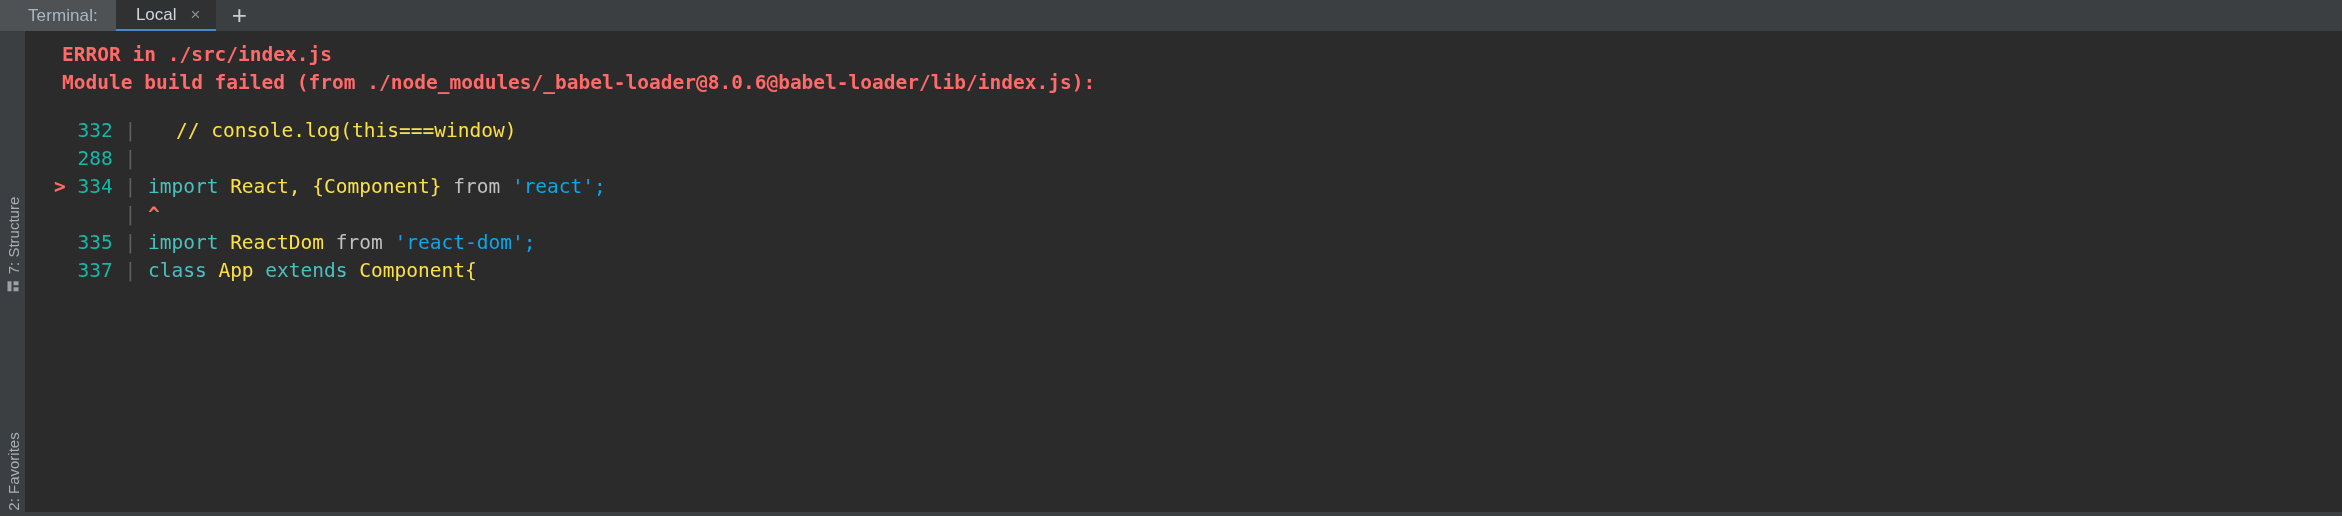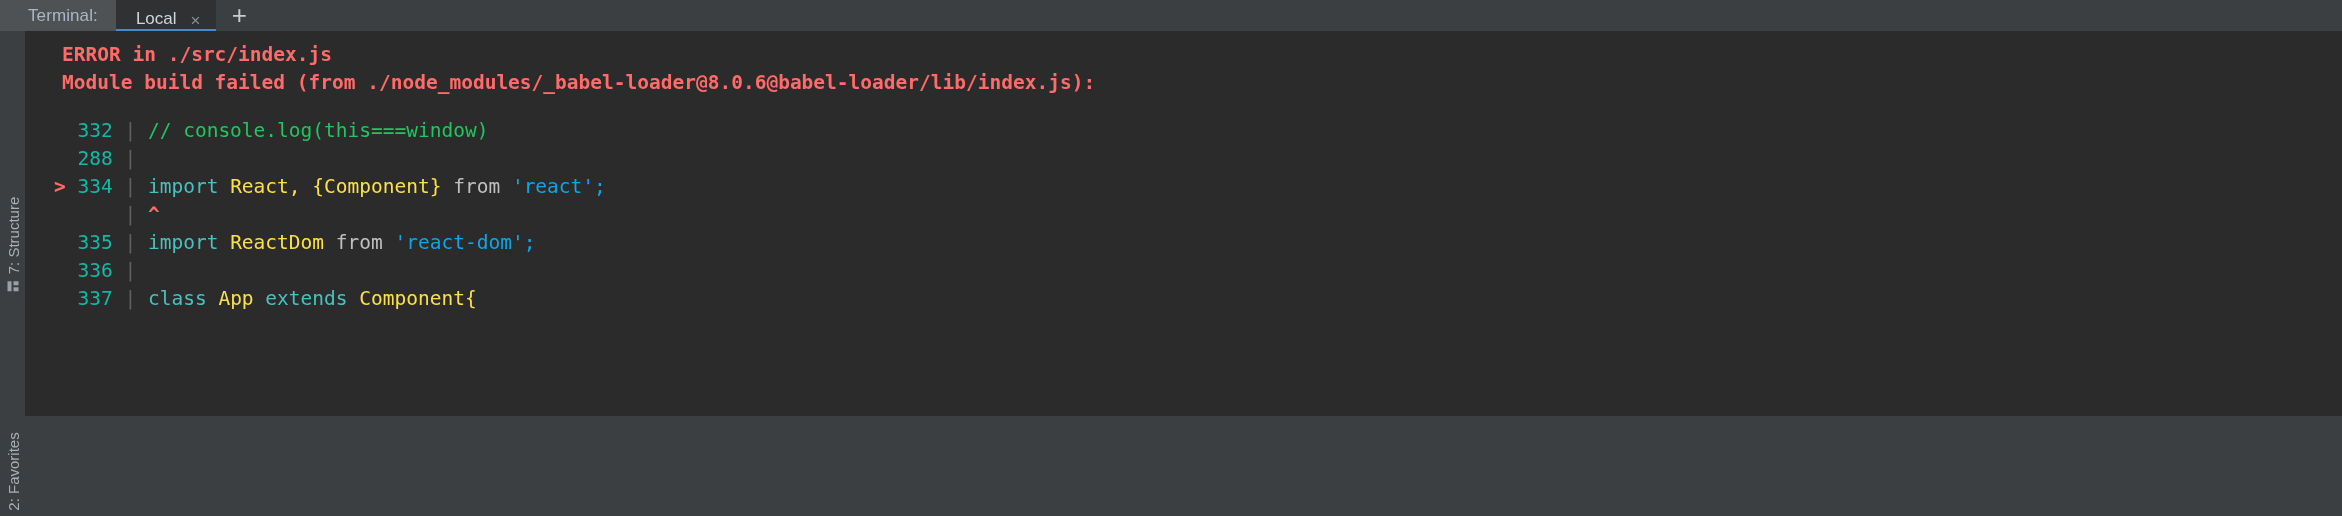--- a/index.html
+++ b/index.html
@@ -3,21 +3,21 @@
 <meta charset="utf-8">
 <style>
   * { margin:0; padding:0; box-sizing:border-box; }
   html, body {
     width:2342px; height:516px;
     background:#3c3f41;
     font-family:"DejaVu Sans Mono", monospace;
     overflow:hidden;
   }
 
-  #app { position:relative; width:2342px; height:416px; display:flex; flex-direction:column; }
+  #app { position:relative; width:2342px; height:512px; display:flex; flex-direction:column; }
 
   
   .tabbar {
     height:31px;
     background:#3c3f41;
     display:flex;
     align-items:stretch;
     flex:0 0 31px;
     position:relative;
     z-index:5;
@@ -25,21 +25,21 @@
   .tab-label {
     display:flex; align-items:center;
     padding:0 18px 0 28px;
     font-family:"Liberation Sans", sans-serif;
     font-size:17px;
     color:#a9b7c6;
     background:#4e5254;
     letter-spacing:.1px;
   }
   .tab {
-    display:flex; align-items:flex-end;
+    display:flex; align-items:center;
     padding:0 14px 0 20px;
     background:#2f3133;
     font-family:"Liberation Sans", sans-serif;
     font-size:17px;
     color:#cfd6dd;
     gap:12px;
     border-bottom:2px solid #4a88c7;
   }
   .tab .close-x {
     font-size:17px; color:#8a9096; line-height:1; padding:0 2px;
@@ -109,21 +109,21 @@
     font-size:19.5px;
     line-height:28px;
     letter-spacing:0px;
   }
   .line { white-space:pre; padding-left:36px; height:28px; }
   .err { color:#ff6b68; font-weight:bold; }
   .blank { height:20px; }
 
   .ln       { color:#14b8a6; }
   .gutter   { color:#606060; }
-  .comment  { color:#22c55e; }
+  .comment  { color:#fde047;margin-left:28px; }
   .kw       { color:#48c2c0; }
   .ident    { color:#fde047; }
   .plain    { color:#c0c0c0; }
   .str      { color:#0ea5e9; }
   .caret    { color:#ff6b68; font-weight:bold; }
   .arrow    { color:#ff6b68; font-weight:bold; }
   .link     { color:#3c80d8; text-decoration:underline; }
 
   .codeline { white-space:pre; padding-left:28px; height:28px; }
 </style>
@@ -156,19 +156,18 @@
     <div class="console">
       <div class="line err">ERROR in ./src/index.js</div>
       <div class="line err">Module build failed (from ./node_modules/_babel-loader@8.0.6@babel-loader/lib/index.js):</div>
       <div class="blank"></div>
       <div id="code-block">
           <div class="codeline"><span class="arrow">  </span><span class="ln">332 </span><span class="gutter">| </span><span class="comment">// console.log(this===window)</span></div>
           <div class="codeline"><span class="arrow">  </span><span class="ln">288 </span><span class="gutter">| </span></div>
           <div class="codeline"><span class="arrow">&gt; </span><span class="ln">334 </span><span class="gutter">| </span><span class="kw">import </span><span class="ident">React, {Component} </span><span class="plain">from </span><span class="str">'react';</span></div>
           <div class="codeline"><span class="arrow">  </span><span class="ln">    </span><span class="gutter">| </span><span class="caret">^</span></div>
           <div class="codeline"><span class="arrow">  </span><span class="ln">335 </span><span class="gutter">| </span><span class="kw">import </span><span class="ident">ReactDom </span><span class="plain">from </span><span class="str">'react-dom';</span></div>
-          <div class="codeline"><span class="arrow">  </span><span class="ln">336 </span><span class="gutter">| </span></div>
           <div class="codeline"><span class="arrow">  </span><span class="ln">337 </span><span class="gutter">| </span><span class="kw">class </span><span class="ident">App </span><span class="kw">extends </span><span class="ident">Component{</span></div>
         </div>
     </div>
 
   </div>
 </div>
 
 </body></html>

